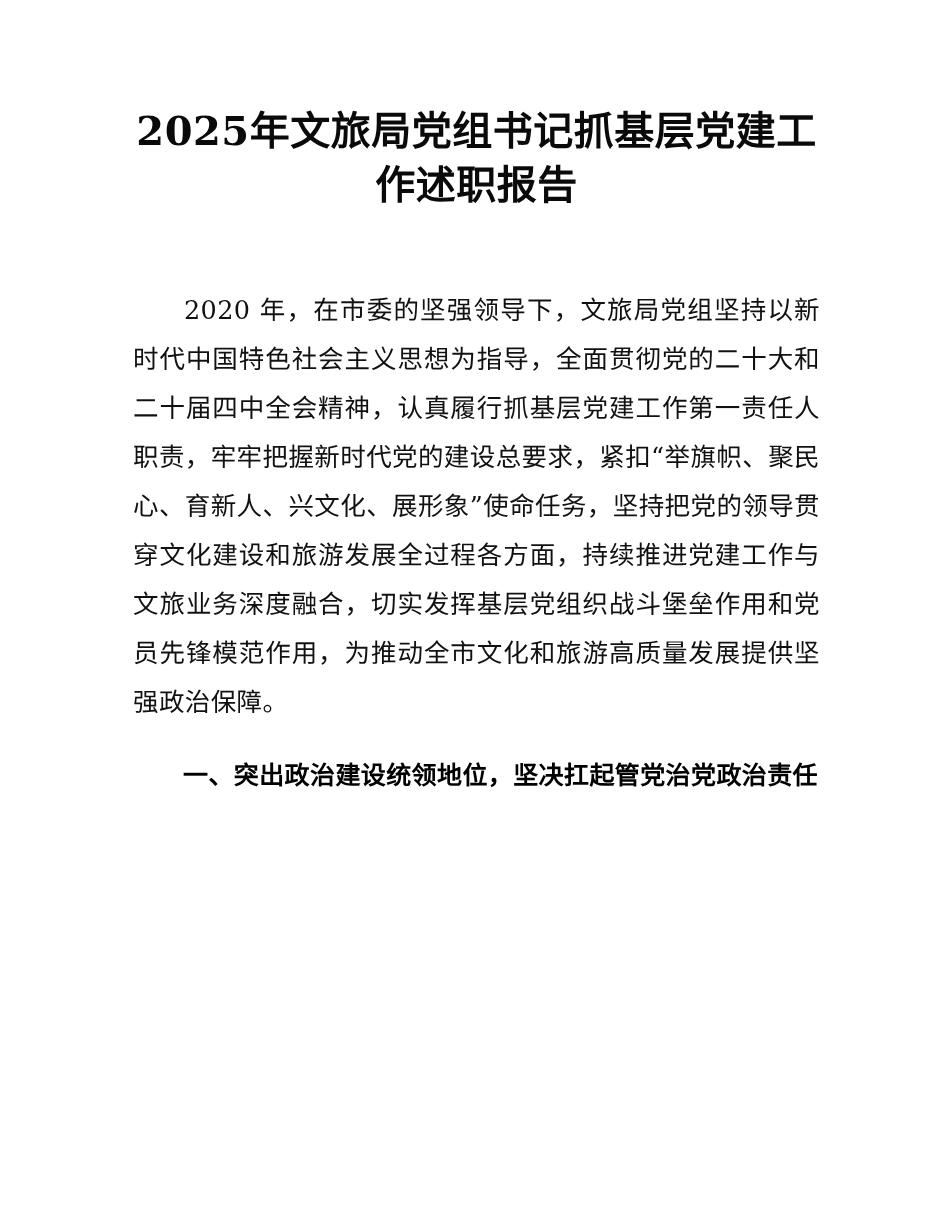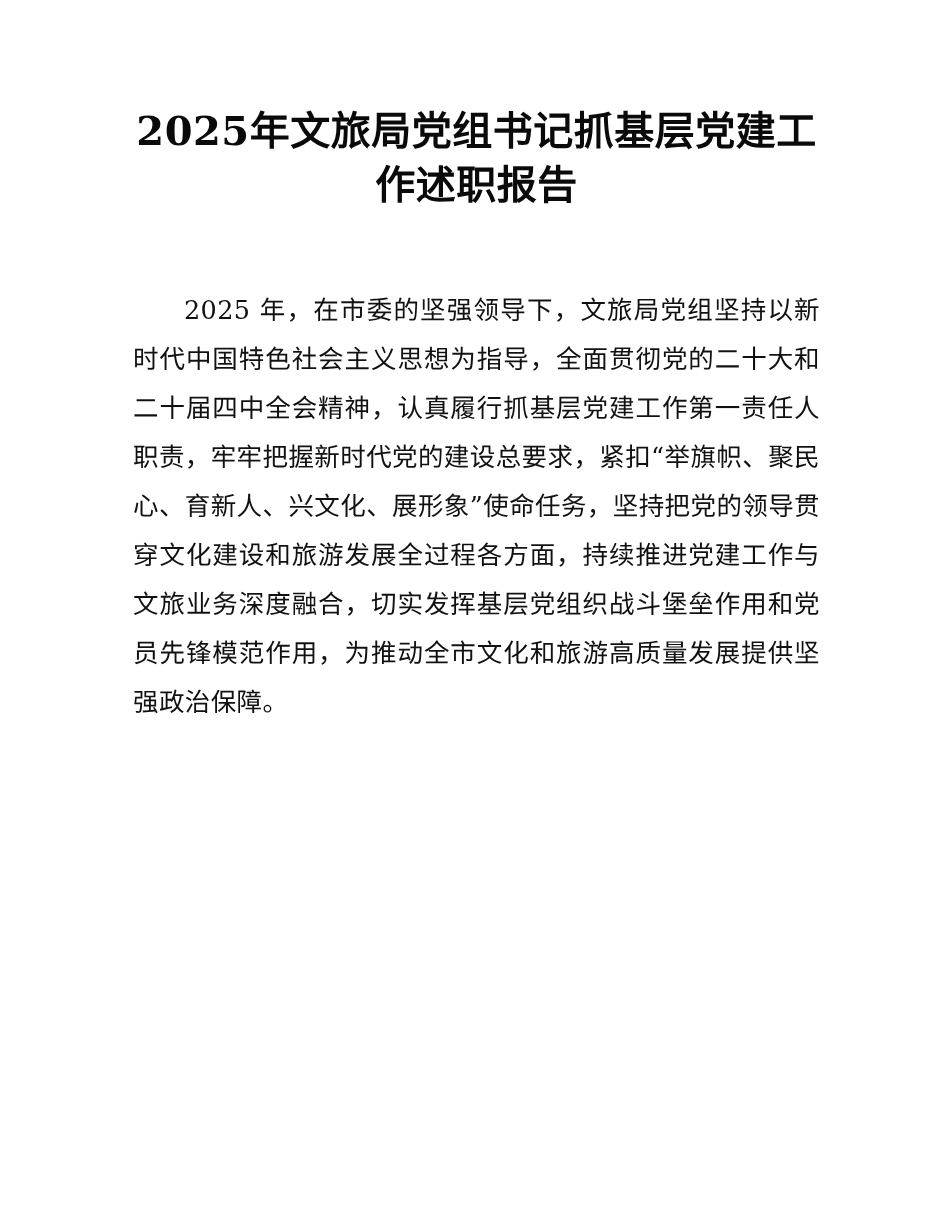--- a/index.html
+++ b/index.html
@@ -88,18 +88,19 @@
   }
 </style>
 </head>
 <body>
 
 <div class="page">
   <div class="content">
 
     <h1 class="doc-title">2025年文旅局党组书记抓基层党建工作述职报告</h1>
 
-    <p class="body-para para-first">2025 年，在市委的坚强领导下，文旅局党组坚持以新时代中国特色社会主义思想为指导，全面贯彻党的二十大和二十届四中全会精神，认真履行抓基层党建工作第一责任人职责，牢牢把握新时代党的建设总要求，紧扣“举旗帜、聚民心、育新人、兴文化、展形象”使命任务，坚持把党的领导贯穿文化建设和旅游发展全过程各方面，持续推进党建工作与文旅业务深度融合，切实发挥基层党组织战斗堡垒作用和党员先锋模范作用，为推动全市文化和旅游高质量发展提供坚强政治保障。</p>
+    <p class="body-para para-first">2020 年，在市委的坚强领导下，文旅局党组坚持以新时代中国特色社会主义思想为指导，全面贯彻党的二十大和二十届四中全会精神，认真履行抓基层党建工作第一责任人职责，牢牢把握新时代党的建设总要求，紧扣“举旗帜、聚民心、育新人、兴文化、展形象”使命任务，坚持把党的领导贯穿文化建设和旅游发展全过程各方面，持续推进党建工作与文旅业务深度融合，切实发挥基层党组织战斗堡垒作用和党员先锋模范作用，为推动全市文化和旅游高质量发展提供坚强政治保障。</p>
 
+    <h2 class="section-heading heading-gap-after">一、突出政治建设统领地位，坚决扛起管党治党政治责任</h2>
 
 
   </div>
 </div>
 
 </body></html>

